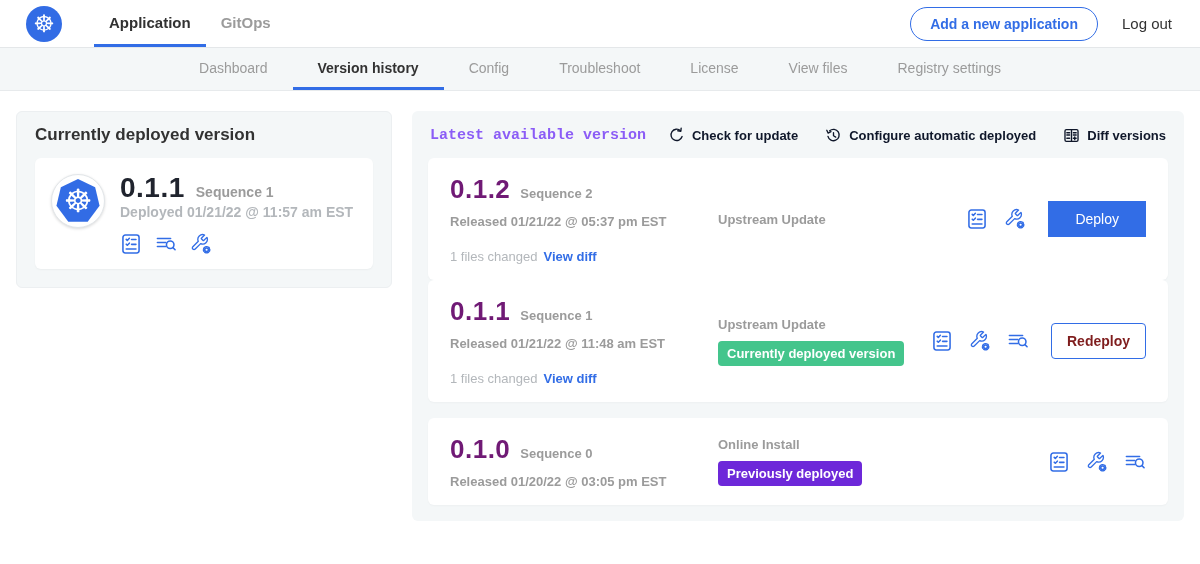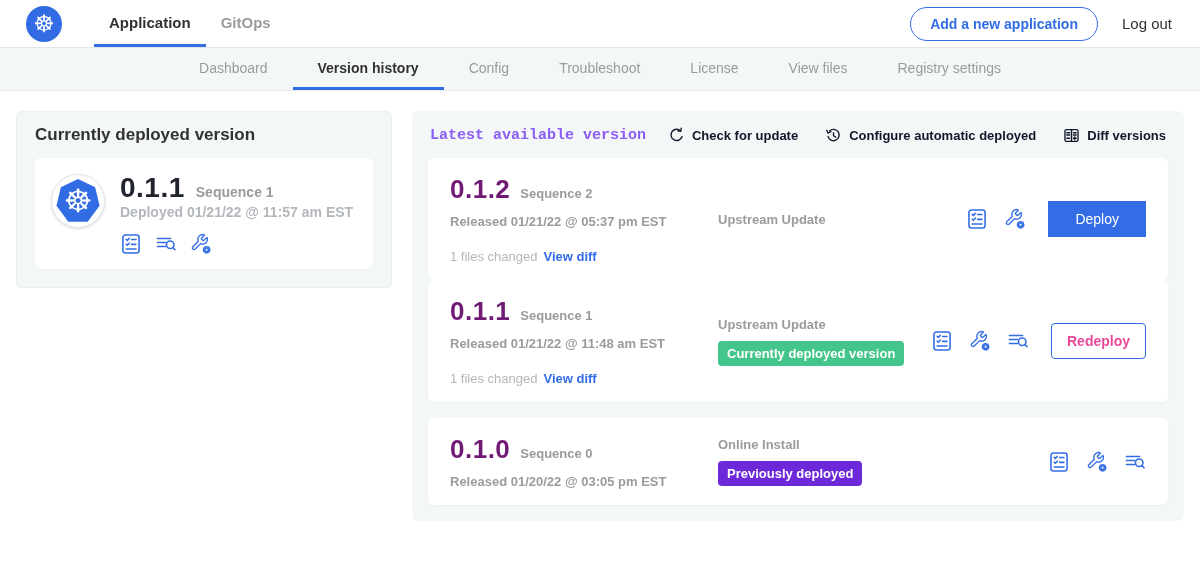--- a/index.html
+++ b/index.html
@@ -99,21 +99,21 @@
     display: inline-block; margin-top: 9px; padding: 5px 9px; border-radius: 4px;
     color: #fff; font-size: 13px; font-weight: 700;
   }
   .vc-right { display: flex; align-items: center; gap: 16px; color: #326de6; }
   .vc-right svg { width: 22px; height: 22px; cursor: pointer; }
   .btn-primary {
     background: #326de6; color: #fff; border: none; border-radius: 0; padding: 10px 27px;
     font-size: 14px; font-weight: 400; font-family: inherit; cursor: pointer; margin-left: 6px;
   }
   .btn-outline {
-    background: #fff; color: #ec4899; border: 1px solid #326de6; border-radius: 4px; padding: 9px 15px;
+    background: #fff; color: #7f1d1d; border: 1px solid #326de6; border-radius: 4px; padding: 9px 15px;
     font-size: 14px; font-weight: 700; font-family: inherit; cursor: pointer; margin-left: 6px;
   }
   .other-title { font-size: 15px; font-weight: 400; color: #9b9b9b; margin: 25px 2px 13px; }
   .gap16 { height: 16px; }
 </style>
 </head>
 <body>
 
 <svg width="0" height="0" style="position:absolute" aria-hidden="true">
   <defs>

